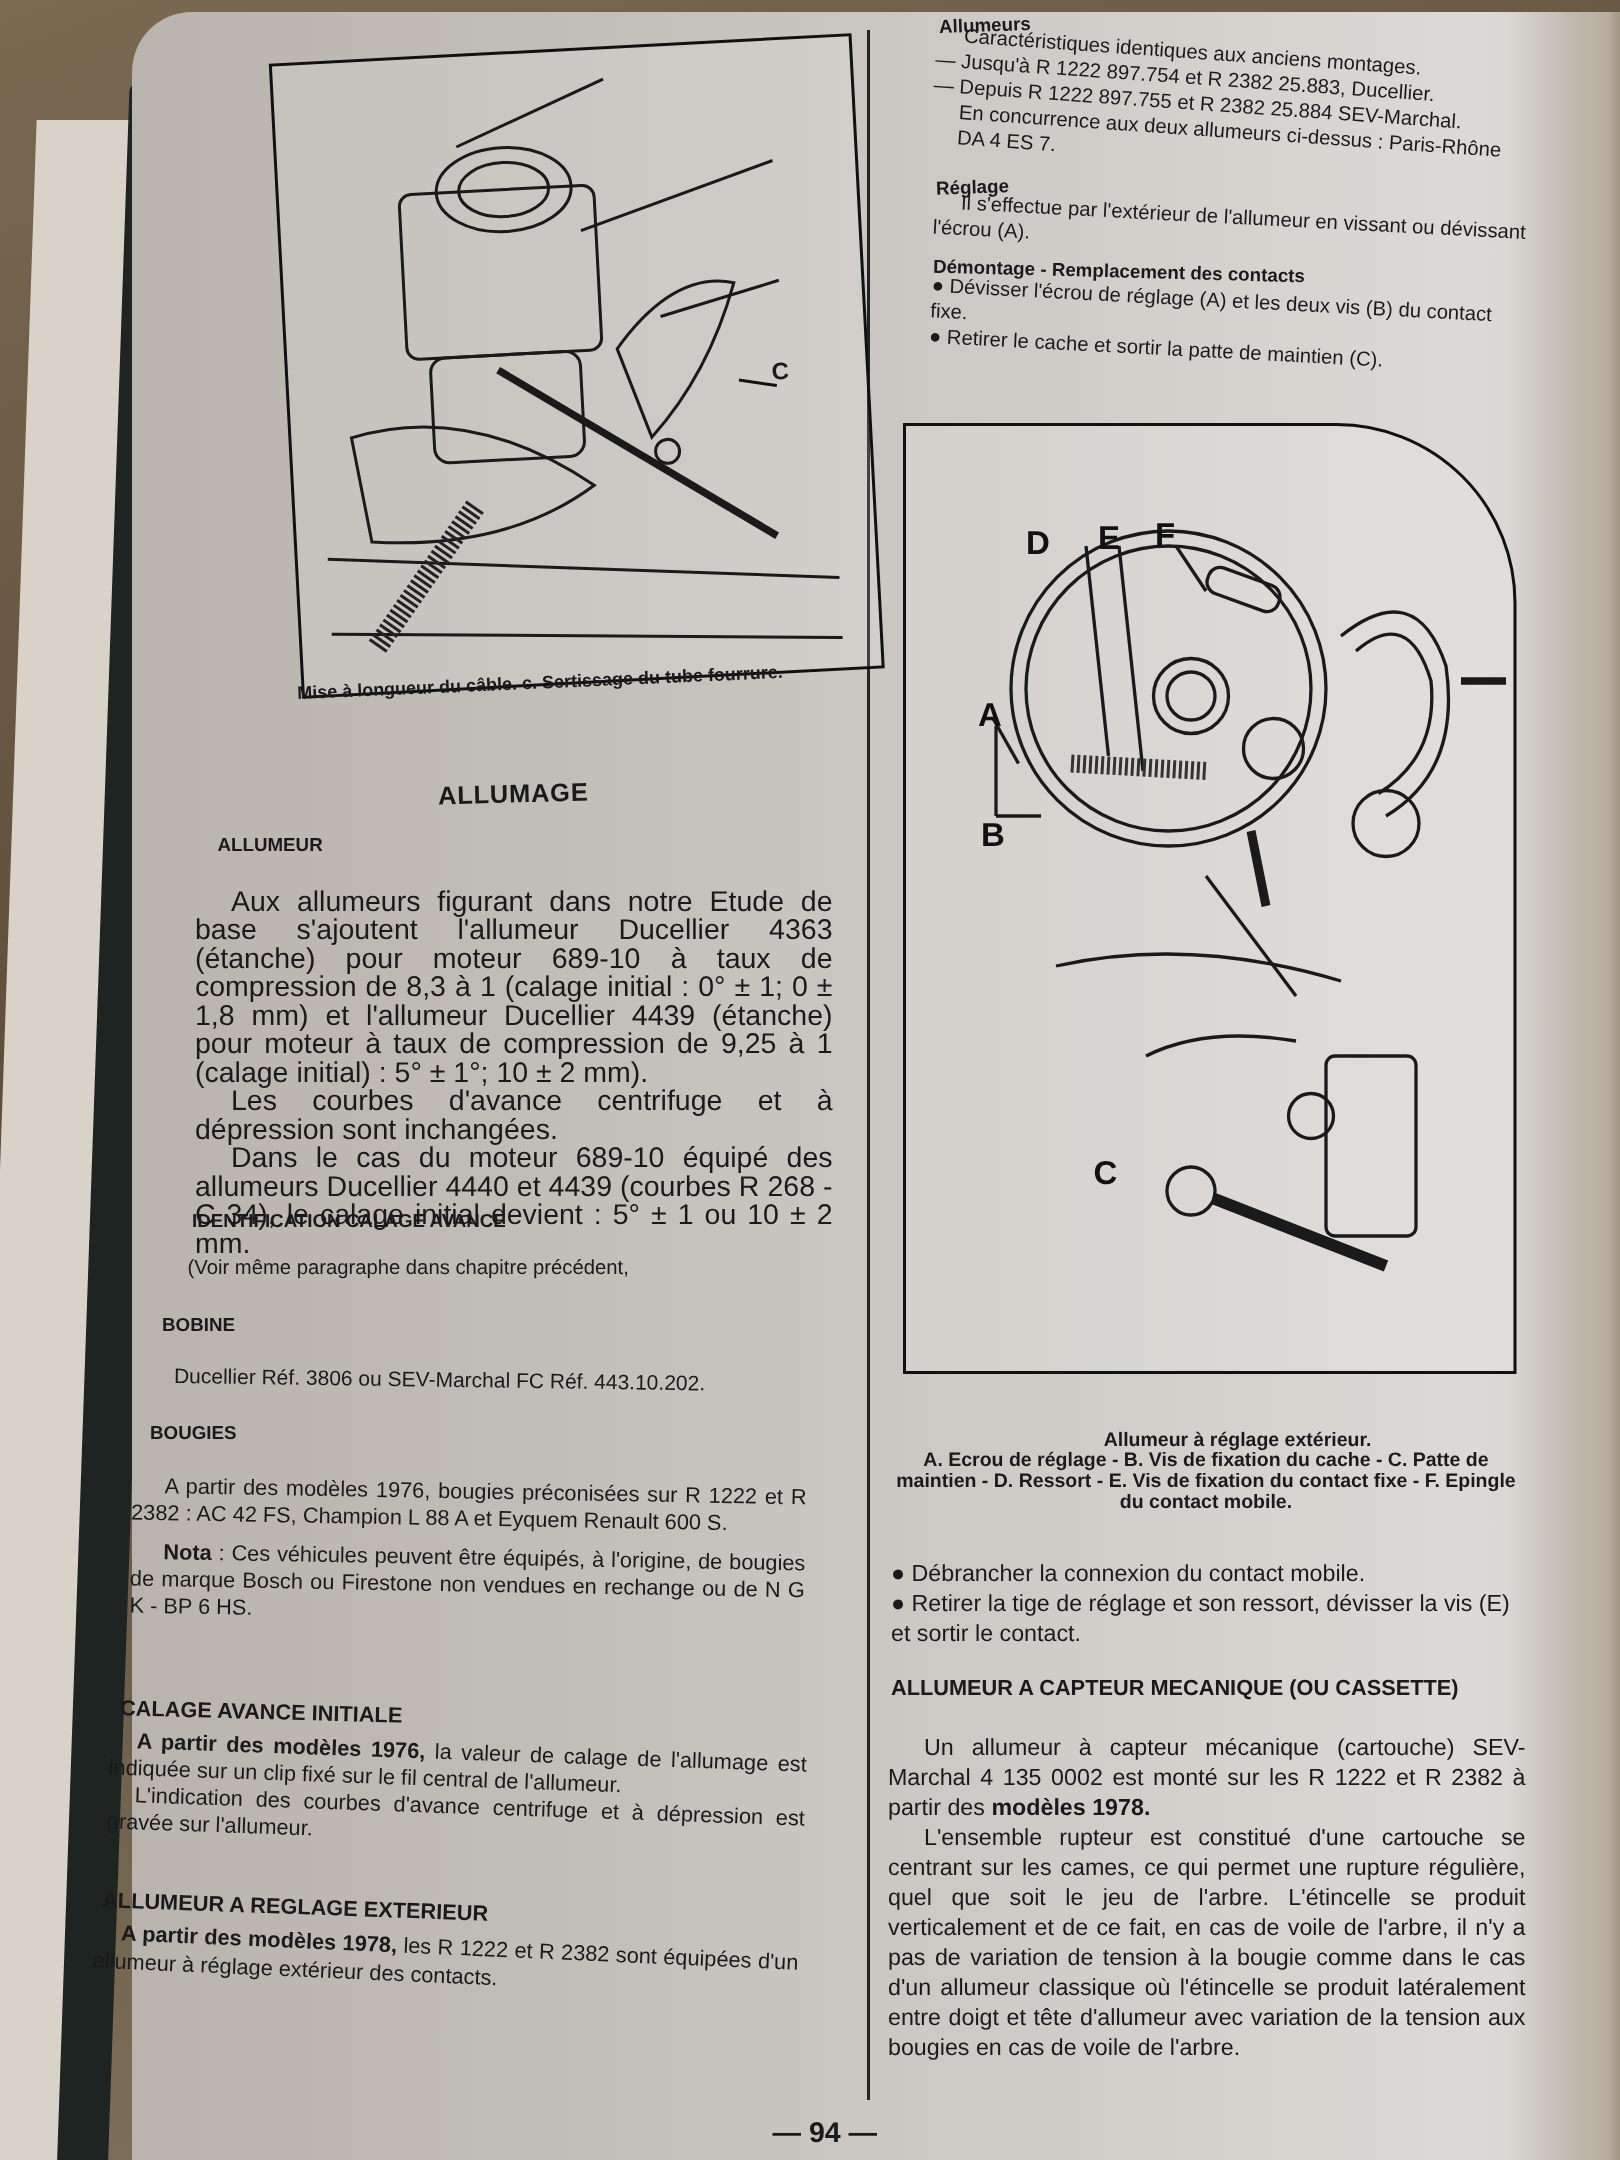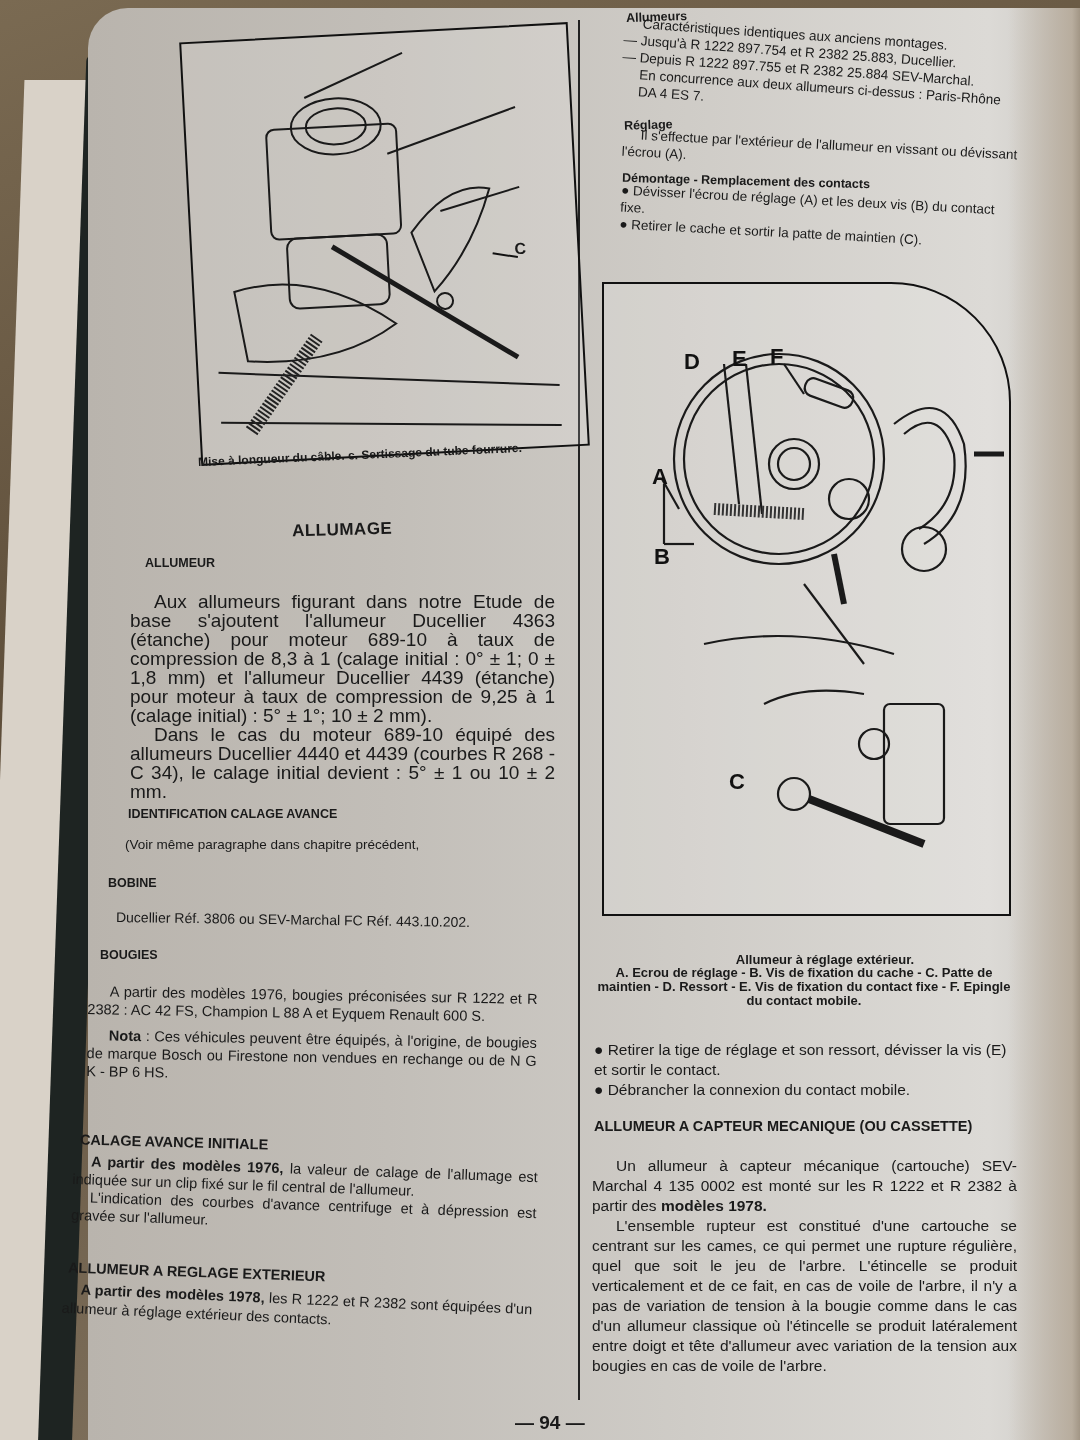--- a/index.html
+++ b/index.html
@@ -62,20 +62,21 @@
   <span style="position:absolute;left:322px;top:213px;font-weight:bold;font-size:16px;">C</span>
 </div>
 
 <div class="caption" style="left:165px;top:448px;width:390px;transform:rotate(-2.5deg);">Mise à longueur du câble. c. Sertissage du tube fourrure.</div>
 
 <div class="h-center" style="left:292px;top:520px;transform:rotate(-1.5deg);">ALLUMAGE</div>
 
 <div class="h-sec" style="left:145px;top:556px;">ALLUMEUR</div>
 <div class="para" style="left:130px;top:592px;width:425px;font-size:19px;line-height:19px;">
   <span style="display:block;text-indent:24px;">Aux allumeurs figurant dans notre Etude de base s'ajoutent l'allumeur Ducellier 4363 (étanche) pour moteur 689-10 à taux de compression de 8,3 à 1 (calage initial : 0° ± 1; 0 ± 1,8 mm) et l'allumeur Ducellier 4439 (étanche) pour moteur à taux de compression de 9,25 à 1 (calage initial) : 5° ± 1°; 10 ± 2 mm).</span>
+  <span style="display:block;text-indent:24px;">Les courbes d'avance centrifuge et à dépression sont inchangées.</span>
   <span style="display:block;text-indent:24px;">Dans le cas du moteur 689-10 équipé des allumeurs Ducellier 4440 et 4439 (courbes R 268 - C 34), le calage initial devient : 5° ± 1 ou 10 ± 2 mm.</span>
 </div>
 
 <div class="h-sec" style="left:128px;top:807px;">IDENTIFICATION CALAGE AVANCE</div>
 <div class="para" style="left:125px;top:836px;width:420px;font-size:13.5px;">(Voir même paragraphe dans chapitre précédent,</div>
 
 <div class="h-sec" style="left:108px;top:876px;">BOBINE</div>
 <div class="para" style="left:116px;top:912px;width:430px;font-size:14px;transform:rotate(0.8deg);">Ducellier Réf. 3806 ou SEV-Marchal FC Réf. 443.10.202.</div>
 
 <div class="h-sec" style="left:100px;top:948px;">BOUGIES</div>
@@ -153,22 +154,22 @@
       <text x="50" y="280">B</text>
       <text x="125" y="505">C</text>
     </g>
   </svg>
 </div>
 
 <div class="caption" style="left:615px;top:952px;width:420px;font-size:13px;">Allumeur à réglage extérieur.</div>
 <div class="caption" style="left:594px;top:966px;width:420px;font-size:13px;line-height:14px;">A. Ecrou de réglage - B. Vis de fixation du cache - C. Patte de maintien - D. Ressort - E. Vis de fixation du contact fixe - F. Epingle du contact mobile.</div>
 
 <div class="para-lg" style="left:594px;top:1040px;width:420px;text-align:left;">
+  <span class="bullet">● <span>Débrancher la connexion du contact mobile.</span></span>
   <span class="bullet">● <span>Retirer la tige de réglage et son ressort, dévisser la vis (E) et sortir le contact.</span></span>
-  <span class="bullet">● <span>Débrancher la connexion du contact mobile.</span></span>
 </div>
 
 <div class="h-sec-lg" style="left:594px;top:1118px;">ALLUMEUR A CAPTEUR MECANIQUE (OU CASSETTE)</div>
 <div class="para-lg" style="left:592px;top:1156px;width:425px;">
   <span style="display:block;text-indent:24px;"><span>Un allumeur à capteur mécanique (cartouche) SEV-Marchal 4 135 0002 est monté sur les R 1222 et R 2382 à partir des</span> <b>modèles 1978.</b></span>
   <span style="display:block;text-indent:24px;">L'ensemble rupteur est constitué d'une cartouche se centrant sur les cames, ce qui permet une rupture régulière, quel que soit le jeu de l'arbre. L'étincelle se produit verticalement et de ce fait, en cas de voile de l'arbre, il n'y a pas de variation de tension à la bougie comme dans le cas d'un allumeur classique où l'étincelle se produit latéralement entre doigt et tête d'allumeur avec variation de la tension aux bougies en cas de voile de l'arbre.</span>
 </div>
 
 <div class="page-num">— 94 —</div>
 

